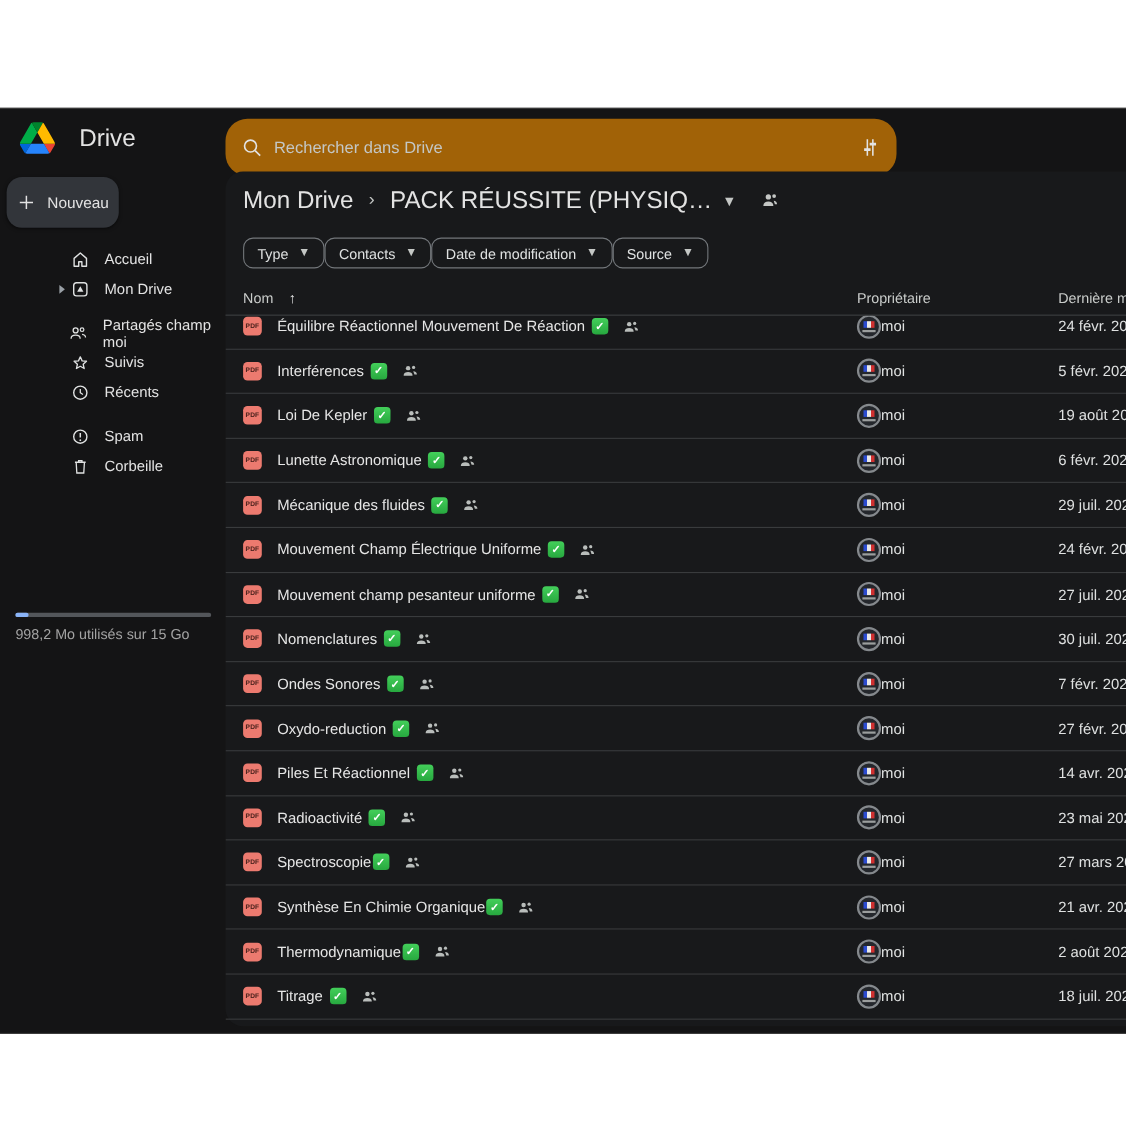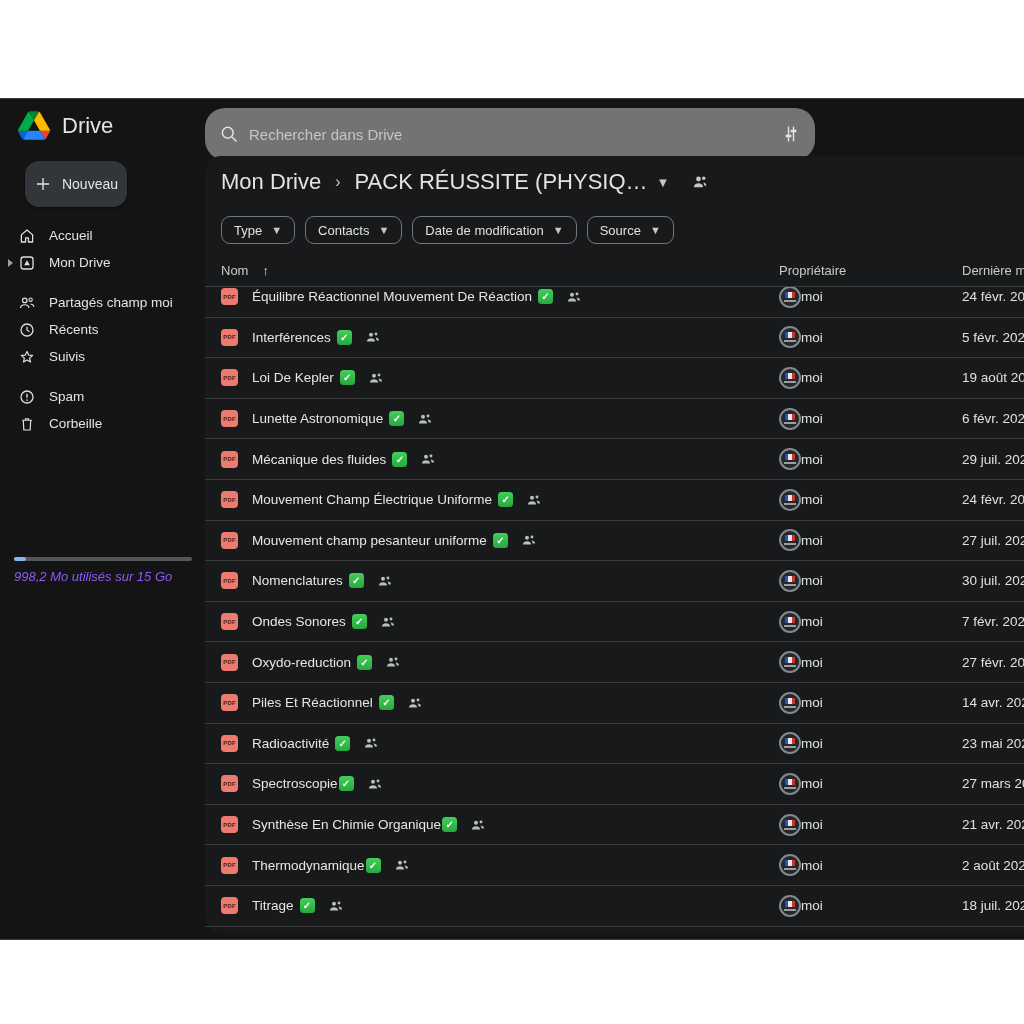--- a/index.html
+++ b/index.html
@@ -2,63 +2,63 @@
 <html><head>
 <meta charset="utf-8">
 <style>
   * { margin:0; padding:0; box-sizing:border-box; }
   html,body { width:1024px; height:1024px; background:#ffffff; overflow:hidden;
               font-family:"Liberation Sans", sans-serif; }
   .window { position:absolute; left:0; top:98px; width:1024px; height:842px;
             background:#141415; border-top:1px solid #3c3c3c; border-bottom:1px solid #3c3c3c; overflow:hidden; }
 
   
-  .brand { position:absolute; left:18px; top:12px; display:flex; align-items:center; gap:12px; }
+  .brand { position:absolute; left:18px; top:12px; display:flex; align-items:center; gap:22px; }
   .brand svg { width:32px; height:29px; }
   .brand-name { color:#e3e3e3; font-size:22px; }
   .searchbar { position:absolute; left:205px; top:9px; width:610px; height:52px;
-               background:#737373; border-radius:20px; display:flex; align-items:center; padding:0 14px; }
+               background:#a16207; border-radius:20px; display:flex; align-items:center; padding:0 14px; }
   .searchbar .s-icon { width:20px; height:20px; color:#e3e3e3; flex:0 0 auto; }
   .searchbar input { flex:1; background:transparent; border:none; outline:none; color:#e3e3e3;
                      font-size:15px; margin-left:10px; font-family:inherit; }
   .searchbar input::placeholder { color:#c4c7c5; opacity:1; }
   .searchbar .t-icon { width:20px; height:20px; color:#e3e3e3; flex:0 0 auto; cursor:pointer; }
 
   
   .sidebar { position:absolute; left:0; top:57px; width:205px; bottom:0; }
   .new-btn { position:absolute; left:6px; top:5px; width:102px; height:46px; background:#32353a;
              border-radius:14px; display:flex; align-items:center; justify-content:center; gap:10px;
-             color:#e3e3e3; font-size:14px; box-shadow:0 1px 3px rgba(0,0,0,.5); cursor:pointer;margin-left:19px; }
+             color:#e3e3e3; font-size:14px; box-shadow:0 1px 3px rgba(0,0,0,.5); cursor:pointer; }
   .new-btn svg { width:18px; height:18px; }
-  .nav { position:absolute; left:0; top:66px; width:100%; }
+  .nav { position:absolute; left:0; top:66px; width:100%;padding-left:46px; }
   .nav-section { margin-top:13px; }
   .nav-section:first-child { margin-top:0; }
   .nav-item { height:27px; display:flex; align-items:center; color:#e3e3e3; font-size:13.5px; cursor:pointer; }
   .nav-caret { width:16px; margin-left:2px; display:flex; justify-content:center; }
   .nav-caret .tri { width:0; height:0; border-left:5px solid #9aa0a6; border-top:4px solid transparent; border-bottom:4px solid transparent; }
   .nav-icon { width:18px; height:18px; color:#dfe1e1; margin-right:13px; flex:0 0 auto; }
   .nav-icon svg { width:18px; height:18px; display:block; }
 
   .storage-bar { position:absolute; left:14px; top:401px; width:178px; height:4px; background:#53565a; border-radius:2px; }
   .storage-fill { height:4px; border-radius:2px; background:#8ab4f8; }
-  .storage-text { position:absolute; left:14px; top:413px; color:#8b5cf6; font-size:13px;font-style:italic; }
+  .storage-text { position:absolute; left:14px; top:413px; color:#a3a3a3; font-size:13px; }
   .upgrade-btn { position:absolute; left:13px; top:440px; width:182px; height:48px; border:1px solid #73777b;
                  border-radius:22px; color:#a8c7fa; font-size:13px; display:flex; align-items:center;
                  justify-content:center; text-align:center; line-height:1.3; padding:0 12px; cursor:pointer; }
 
   
   .panel { position:absolute; left:205px; top:57px; width:900px; height:777px; background:#18191b;
            border-radius:16px 0 0 16px; }
   .breadcrumb { position:absolute; left:16px; top:13px; display:flex; align-items:center; color:#e3e3e3; }
   .crumb { font-size:22px; color:#e3e3e3; cursor:pointer; white-space:nowrap; }
   .crumb-sep { color:#c4c7c5; font-size:16px; margin:0 14px; }
   .crumb-caret { color:#c4c7c5; font-size:13px; margin-left:9px; cursor:pointer; }
   .crumb-people { width:18px; height:18px; color:#c4c7c5; margin-left:22px; }
 
-  .chips { position:absolute; left:16px; top:60px; display:flex; gap:10px; }
+  .chips { position:absolute; left:16px; top:60px; display:flex; }
   .chip { height:28px; border:1px solid #73777b; border-radius:9px; display:flex; align-items:center;
           padding:0 12px; color:#dfe1e1; font-size:13px; gap:9px; cursor:pointer; white-space:nowrap; }
   .chip .dd { color:#c4c7c5; font-size:11px; }
 
   .thead { position:absolute; left:0; top:104px; width:100%; height:26px; color:#c9ccca; font-size:13px; }
   .thead .col-name { position:absolute; left:16px; top:3px; display:flex; gap:14px; align-items:center; cursor:pointer; }
   .thead .sort { color:#e3e3e3; font-size:13px; }
   .thead .col-owner { position:absolute; left:574px; top:3px; }
   .thead .col-mod { position:absolute; left:757px; top:3px; white-space:nowrap; }
   .thead-divider { position:absolute; left:0; top:130px; width:100%; border-top:1px solid #3c3f41; }
@@ -155,34 +155,34 @@
                 <circle cx="16.8" cy="7.6" r="2.2" fill="none" stroke="currentColor" stroke-width="1.5"></circle>
                 <path d="M16.8 13.3c2.4.3 4.2 1.7 4.2 3.8" fill="none" stroke="currentColor" stroke-width="1.5"></path>
               </svg>
             </span>
             <span>Partagés champ moi</span>
           </div>
           <div class="nav-item">
             <span class="nav-caret"></span>
             <span class="nav-icon">
               <svg viewBox="0 0 24 24">
-                <circle cx="12" cy="12" r="8" fill="none" stroke="currentColor" stroke-width="1.7"></circle>
-                <path d="M12 7.5V12l3.2 2.2" fill="none" stroke="currentColor" stroke-width="1.6"></path>
+                <path d="M12 4.5l2.2 4.9 5.3.5-4 3.6 1.2 5.2L12 16l-4.7 2.7 1.2-5.2-4-3.6 5.3-.5z" fill="none" stroke="currentColor" stroke-width="1.6" stroke-linejoin="round"></path>
               </svg>
             </span>
-            <span>Récents</span>
+            <span>Suivis</span>
           </div>
           <div class="nav-item">
             <span class="nav-caret"></span>
             <span class="nav-icon">
               <svg viewBox="0 0 24 24">
-                <path d="M12 4.5l2.2 4.9 5.3.5-4 3.6 1.2 5.2L12 16l-4.7 2.7 1.2-5.2-4-3.6 5.3-.5z" fill="none" stroke="currentColor" stroke-width="1.6" stroke-linejoin="round"></path>
+                <circle cx="12" cy="12" r="8" fill="none" stroke="currentColor" stroke-width="1.7"></circle>
+                <path d="M12 7.5V12l3.2 2.2" fill="none" stroke="currentColor" stroke-width="1.6"></path>
               </svg>
             </span>
-            <span>Suivis</span>
+            <span>Récents</span>
           </div>
         </div>
         <div class="nav-section">
           <div class="nav-item">
             <span class="nav-caret"></span>
             <span class="nav-icon">
               <svg viewBox="0 0 24 24">
                 <circle cx="12" cy="12" r="8" fill="none" stroke="currentColor" stroke-width="1.7"></circle>
                 <path d="M12 7.5v5.5" stroke="currentColor" stroke-width="1.8"></path>
                 <circle cx="12" cy="16.2" r="1.1" fill="currentColor"></circle>

